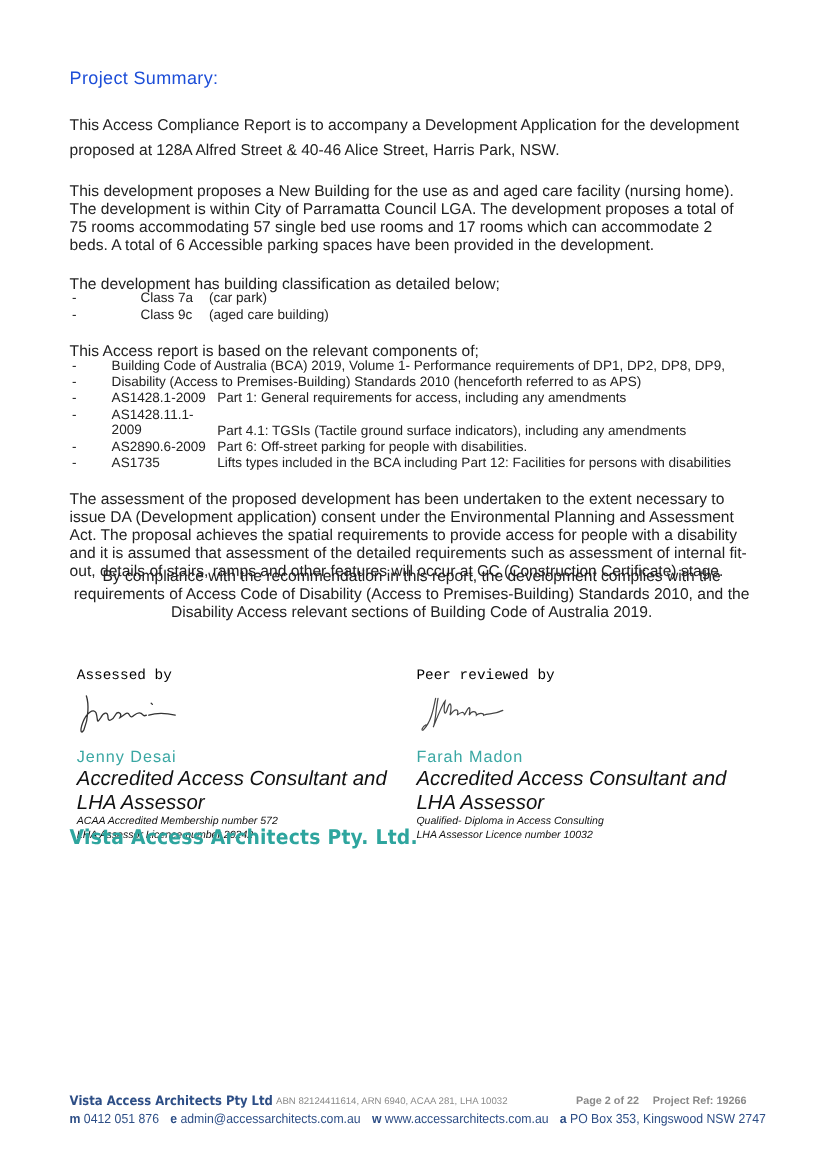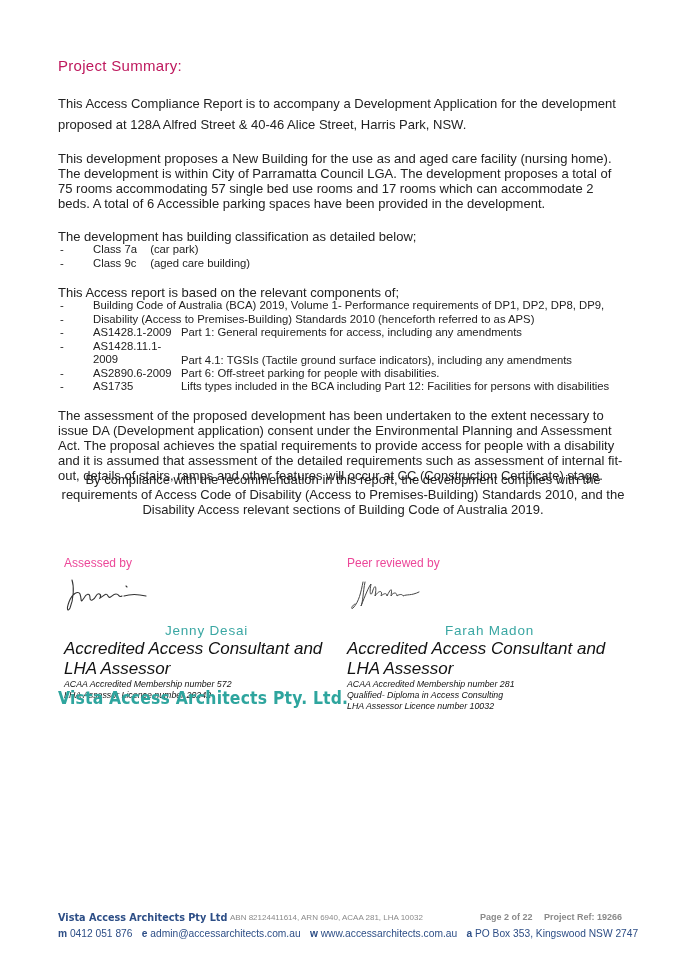--- a/index.html
+++ b/index.html
@@ -1,40 +1,40 @@
 <!DOCTYPE html>
 <html><head>
 <meta charset="utf-8">
 <style>
   html, body { margin: 0; padding: 0; background: #ffffff; }
   body { width: 682px; height: 965px; position: relative; overflow: hidden;
          font-family: "Liberation Sans", sans-serif; color: #1a1a1a; }
   .page { position: absolute; left: 0; top: 0; width: 682px; height: 965px; }
-  .heading { position: absolute; left: 58px; top: 57px; font-size: 15px; color: #be185d; letter-spacing: 0.3px; }
+  .heading { position: absolute; left: 58px; top: 57px; font-size: 15px; color: #1d4ed8; letter-spacing: 0.3px; }
   .para { position: absolute; left: 58px; width: 570px; font-size: 13px; line-height: 15px; color: #222; }
   .intro { top: 93px; line-height: 21px; }
   .dev { top: 151px; }
   .cls-intro { top: 229px; }
   .bullets { position: absolute; left: 58px; width: 600px; font-size: 11.3px; line-height: 13.5px; color: #222; }
   .bullet { position: relative; padding-left: 35px; }
   .bullet .dash { position: absolute; left: 2px; top: 0; }
   .bullet .code { display: inline-block; width: 88px; }
-  .bullet .code-wide { display: inline-block; width: 54px; }
+  .bullet .code-wide { display: inline-block; width: 54px; margin-left: 24px; }
   .cls-list { top: 243px; }
   .comp-intro { top: 285px; }
   .comp-list { top: 299px; }
   .assess { top: 408px; }
   .comply { top: 472px; text-align: center; }
   .sig-block { position: absolute; top: 556px; width: 285px; }
   .sig-left { left: 64px; }
   .sig-right { left: 347px; }
-  .sig-label { font-family: Liberation Sans, sans-serif; font-size: 12px; color: #ec4899; }
+  .sig-label { font-family: Liberation Mono, monospace; font-size: 12px; color: #000000; }
   .signature { height: 48px; margin-top: 2px; }
   .signature svg { display: block; }
-  .sig-name { font-size: 13.5px; color: #3aa7a3; letter-spacing: 0.8px; margin-top: 3px; text-align: center; }
+  .sig-name { font-size: 13.5px; color: #3aa7a3; letter-spacing: 0.8px; margin-top: 3px; }
   .sig-title { font-size: 17px; font-style: italic; color: #111; margin-top: 1px; }
   .sig-detail { font-size: 8.8px; font-style: italic; color: #111; line-height: 11px; }
   .firm-banner { position: absolute; left: 58px; top: 688px; font-family: "DejaVu Sans", sans-serif; font-weight: bold;
                  font-size: 17px; color: #2ea59e; letter-spacing: 0.2px; transform: scaleX(0.92); transform-origin: left; }
   .footer { position: absolute; left: 58px; top: 911px; width: 570px; }
   .footer-line1 { font-size: 9px; color: #8a8a8a; white-space: nowrap; position: relative; height: 14px; }
   .footer-firm { font-family: "DejaVu Sans", sans-serif; font-weight: bold; font-size: 11px; color: #2d4e86;
                  display: inline-block; transform: scaleX(0.88); transform-origin: left; }
   .footer-reg { font-size: 8px; color: #8a8a8a; position: absolute; left: 172px; top: 2px; }
   .footer-pageinfo { position: absolute; left: 422px; top: 1px; font-size: 9px; font-weight: bold; color: #8a8a8a; }
@@ -115,21 +115,20 @@
 
   <div class="sig-block sig-right">
     <div class="sig-label">Peer reviewed by</div>
     <div class="signature">
       <svg width="90" height="44" viewBox="0 0 90 44">
         <path d="M16 10 C14 20, 12 30, 6 36 C4 38, 4 34, 8 32 M18 10 C16 20, 16 30, 14 34 C18 24, 22 14, 24 12 C22 22, 24 26, 26 18 C28 12, 30 14, 28 24 C32 18, 36 18, 34 24 C36 22, 40 20, 40 24 C42 20, 46 12, 44 24 C46 20, 50 20, 50 24 C52 22, 56 22, 56 24 C60 22, 64 24, 72 20" fill="none" stroke="#444" stroke-width="1" stroke-linecap="round"></path>
       </svg>
     </div>
     <div class="sig-name">Farah Madon</div>
     <div class="sig-title">Accredited Access Consultant and LHA Assessor</div>
-    <div class="sig-detail">ACAA Accredited Membership number 281</div>
     <div class="sig-detail">Qualified- Diploma in Access Consulting</div>
     <div class="sig-detail">LHA Assessor Licence number 10032</div>
   </div>
 
   <div class="firm-banner">Vista Access Architects Pty. Ltd.</div>
 
   <div class="footer">
     <div class="footer-line1">
       <span class="footer-firm">Vista Access Architects Pty Ltd</span>
       <span class="footer-reg">ABN 82124411614, ARN 6940, ACAA 281, LHA 10032</span>

